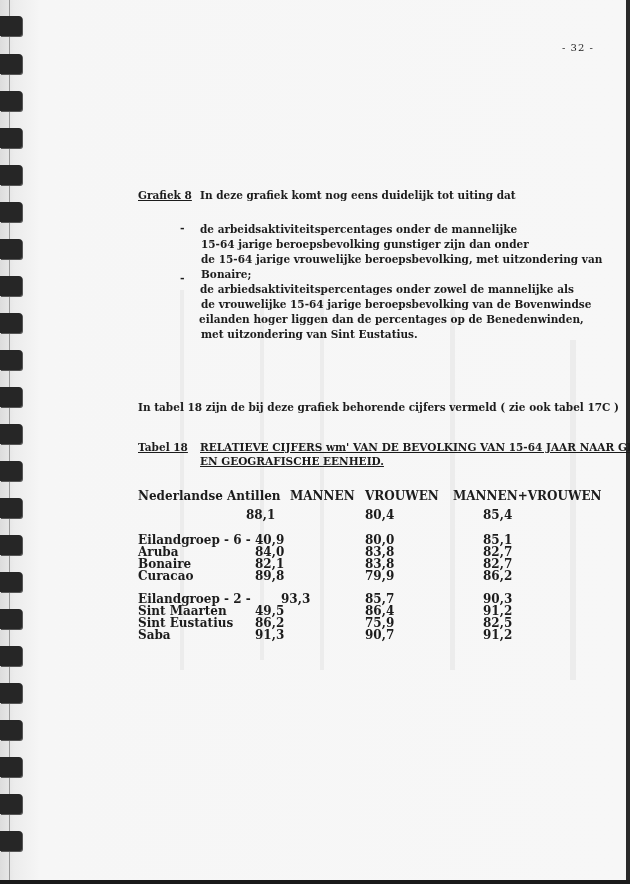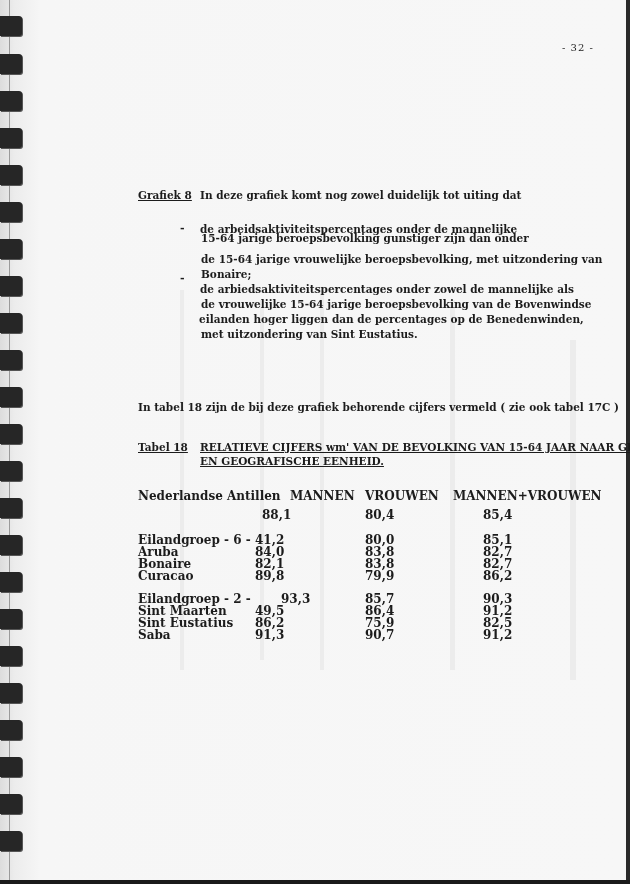--- a/index.html
+++ b/index.html
@@ -27,21 +27,21 @@
 
   .page-number { position: absolute; left: 562px; top: 42px; font-size: 10px; letter-spacing: 1px; }
 
   .text { position: absolute; font-size: 10.5px; line-height: 15px; white-space: nowrap; font-weight: bold; }
   .label-u { text-decoration: underline; }
   .bullet-dash { position: absolute; font-size: 11px; font-weight: bold; }
 
   .tbl-row { position: absolute; left: 138px; width: 460px; height: 13px; font-size: 12px; font-weight: bold; white-space: nowrap; }
   .tbl-row span { position: absolute; top: 0; }
   .c0 { left: 0; }
-  .c1 { left: 124px; }
+  .c1 { left: 108px; }
   .c2 { left: 227px; }
   .c3 { left: 320px; }
 </style>
 </head>
 <body>
 
 <div class="page">
   <div class="ghost" style="left:180px;top:290px;width:4px;height:380px;"></div>
   <div class="ghost" style="left:260px;top:300px;width:4px;height:360px;"></div>
   <div class="ghost" style="left:320px;top:290px;width:4px;height:380px;"></div>
@@ -75,25 +75,25 @@
   <div class="ring" style="top:794px"></div>
   <div class="ring" style="top:831px"></div>
 </div>
 
 <div class="right-edge"></div>
 <div class="bottom-edge"></div>
 
 <div class="page-number">- 32 -</div>
 
 <div class="text label-u" style="left:138px;top:188px;">Grafiek 8</div>
-<div class="text" style="left:200px;top:188px;">In deze grafiek komt nog zowel duidelijk tot uiting dat</div>
+<div class="text" style="left:200px;top:188px;">In deze grafiek komt nog eens duidelijk tot uiting dat</div>
 
 <div class="bullet-dash" style="left:180px;top:222px;">-</div>
 <div class="text" style="left:200px;top:222px;">de arbeidsaktiviteitspercentages onder de mannelijke</div>
-<div class="text" style="left:201px;top:231px;">15-64 jarige beroepsbevolking gunstiger zijn dan onder</div>
+<div class="text" style="left:201px;top:237px;">15-64 jarige beroepsbevolking gunstiger zijn dan onder</div>
 <div class="text" style="left:201px;top:252px;">de 15-64 jarige vrouwelijke beroepsbevolking,  met uitzondering van</div>
 <div class="text" style="left:201px;top:267px;">Bonaire;</div>
 
 <div class="bullet-dash" style="left:180px;top:272px;">-</div>
 <div class="text" style="left:200px;top:282px;">de arbiedsaktiviteitspercentages onder zowel de mannelijke  als</div>
 <div class="text" style="left:201px;top:297px;">de vrouwelijke 15-64 jarige beroepsbevolking van de Bovenwindse</div>
 <div class="text" style="left:199px;top:312px;">eilanden hoger liggen dan de percentages op de Benedenwinden,</div>
 <div class="text" style="left:201px;top:327px;">met uitzondering van Sint Eustatius.</div>
 
 <div class="text" style="left:138px;top:400px;">In tabel 18  zijn de bij deze grafiek behorende cijfers vermeld ( zie ook tabel 17C )</div>
@@ -112,21 +112,21 @@
 
   <div class="tbl-row" style="top:508px;">
     <span class="c0"></span>
     <span class="c1">88,1</span>
     <span class="c2">80,4</span>
     <span class="c3" style="left:345px;">85,4</span>
   </div>
 
   <div class="tbl-row" style="top:533px;">
     <span class="c0">Eilandgroep - 6 -</span>
-    <span class="c1" style="left:117px;">41,2</span>
+    <span class="c1" style="left:117px;">40,9</span>
     <span class="c2">80,0</span>
     <span class="c3" style="left:345px;">85,1</span>
   </div>
   <div class="tbl-row" style="top:545px;">
     <span class="c0">Aruba</span>
     <span class="c1" style="left:117px;">84,0</span>
     <span class="c2">83,8</span>
     <span class="c3" style="left:345px;">82,7</span>
   </div>
   <div class="tbl-row" style="top:557px;">

